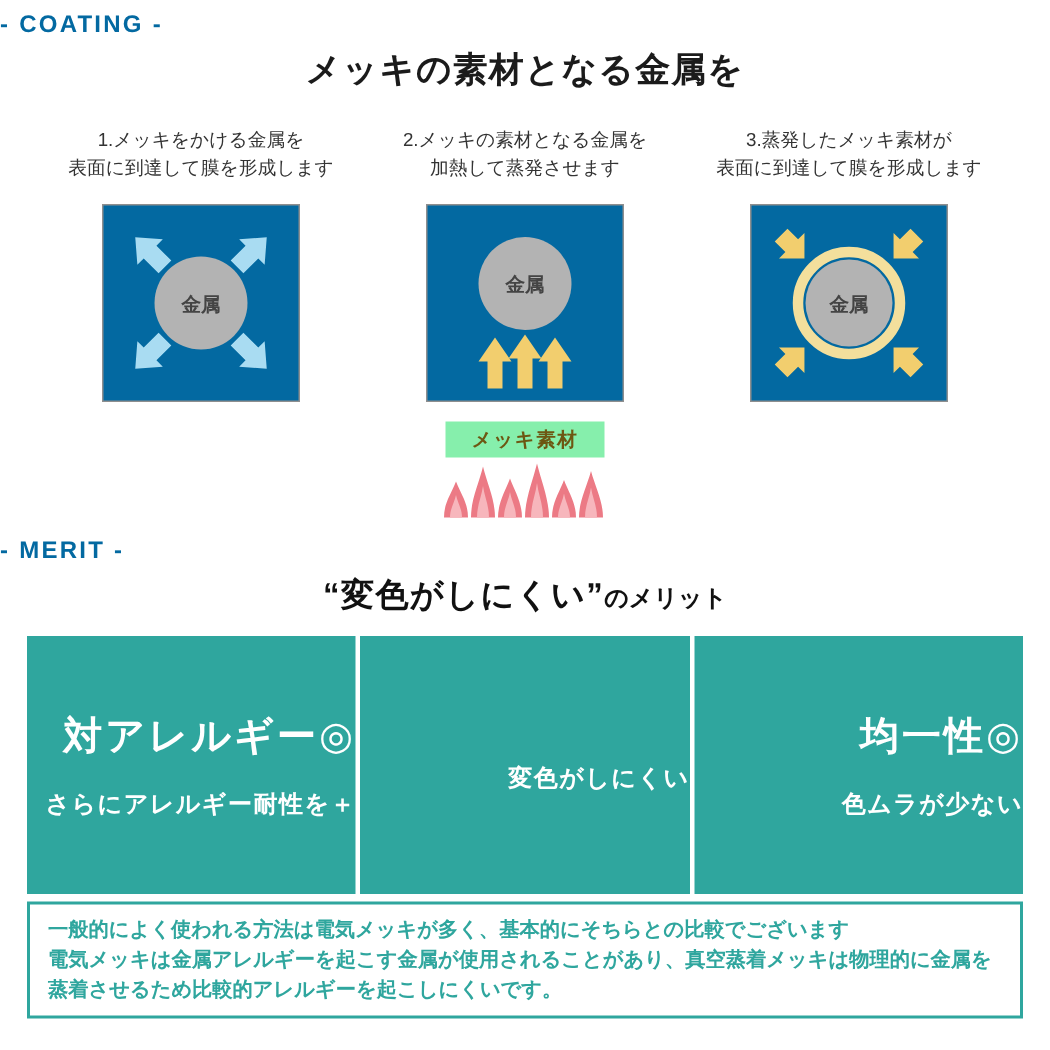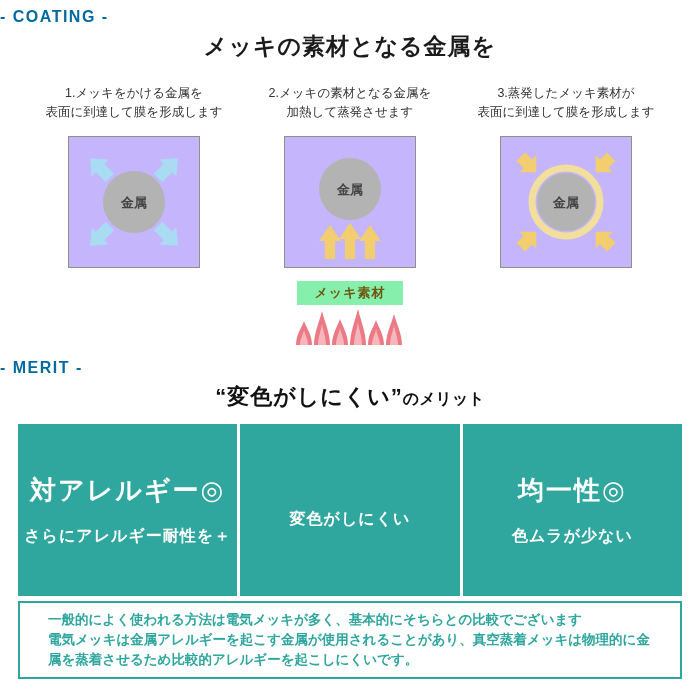--- a/index.html
+++ b/index.html
@@ -22,21 +22,21 @@
   .steps-row{
     display:flex;justify-content:space-between;
     padding:0 26px;margin-top:22px;
   }
   .step-col{flex:1;display:flex;flex-direction:column;align-items:center;}
   .step-caption{
     font-size:12.5px;color:#333;text-align:center;line-height:1.5;
     height:40px;margin-bottom:12px;
   }
   .diagram-box{
-    width:132px;height:132px;border:1px solid #8f8f8f;background:#c4b5fd;
+    width:132px;height:132px;border:1px solid #8f8f8f;background:#0369a1;
     box-sizing:border-box;display:flex;align-items:center;justify-content:center;
   }
   .material-label{
     margin-top:13px;background:#86efac;color:#6d5712;font-weight:bold;
     font-size:13px;padding:3px 18px;letter-spacing:1px;
   }
   .flames{margin-top:2px;}
 
   .merit-section{margin-top:12px;}
   .merit-title{
@@ -44,30 +44,30 @@
   }
   .merit-title .quoted{font-size:22px;font-weight:bold;letter-spacing:1px;}
   .merit-title .suffix{font-size:16px;font-weight:bold;}
 
   .merit-banner{
     margin:12px 18px 0 18px;height:172px;background:#2FA69E;
     display:flex;
   }
   .merit-cell{
     flex:1;display:flex;flex-direction:column;justify-content:center;
-    align-items:center;color:#fff;text-align:center;
+    align-items:flex-end;color:#fff;text-align:center;
   }
   .merit-cell + .merit-cell{border-left:3px solid #fff;}
   .merit-heading{font-size:26px;font-weight:bold;letter-spacing:2px;}
   .merit-desc{font-size:16px;font-weight:bold;margin-top:18px;letter-spacing:1px;}
 
   .note-box{
     margin:5px 18px 0 18px;border:2px solid #2FA69E;background:#fff;
     color:#2FA69E;font-size:13.5px;font-weight:bold;line-height:1.48;
-    padding:7px 28px;box-sizing:border-box;
+    padding:7px 12px;box-sizing:border-box;
   }
 </style>
 </head>
 <body>
 
 <div class="page">
 
   <div class="section-tag">- COATING -</div>
   <div class="main-title">メッキの素材となる金属を</div>
 

